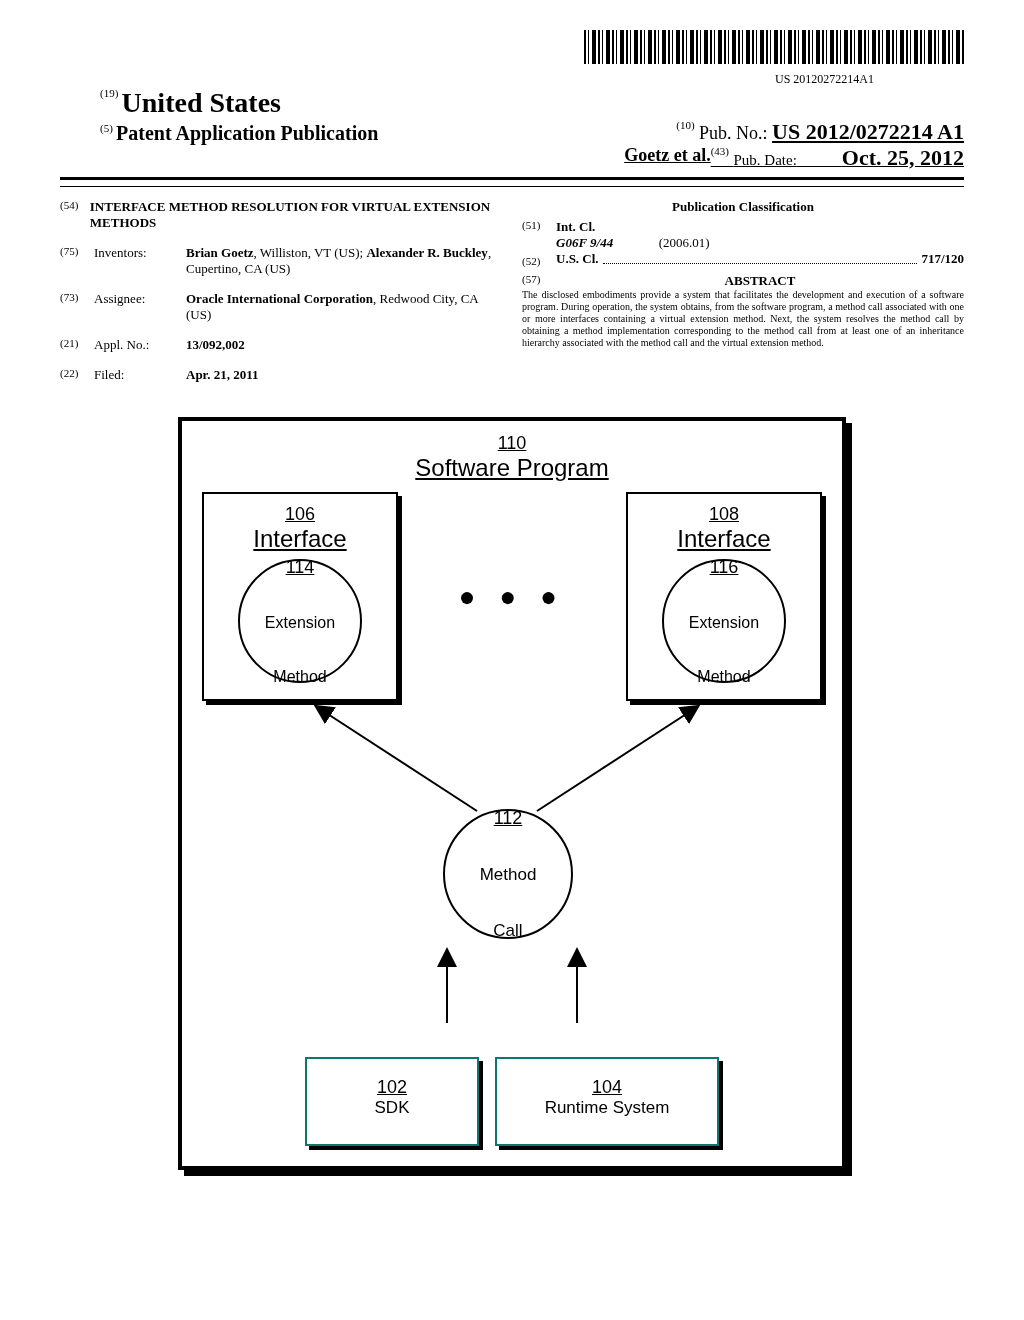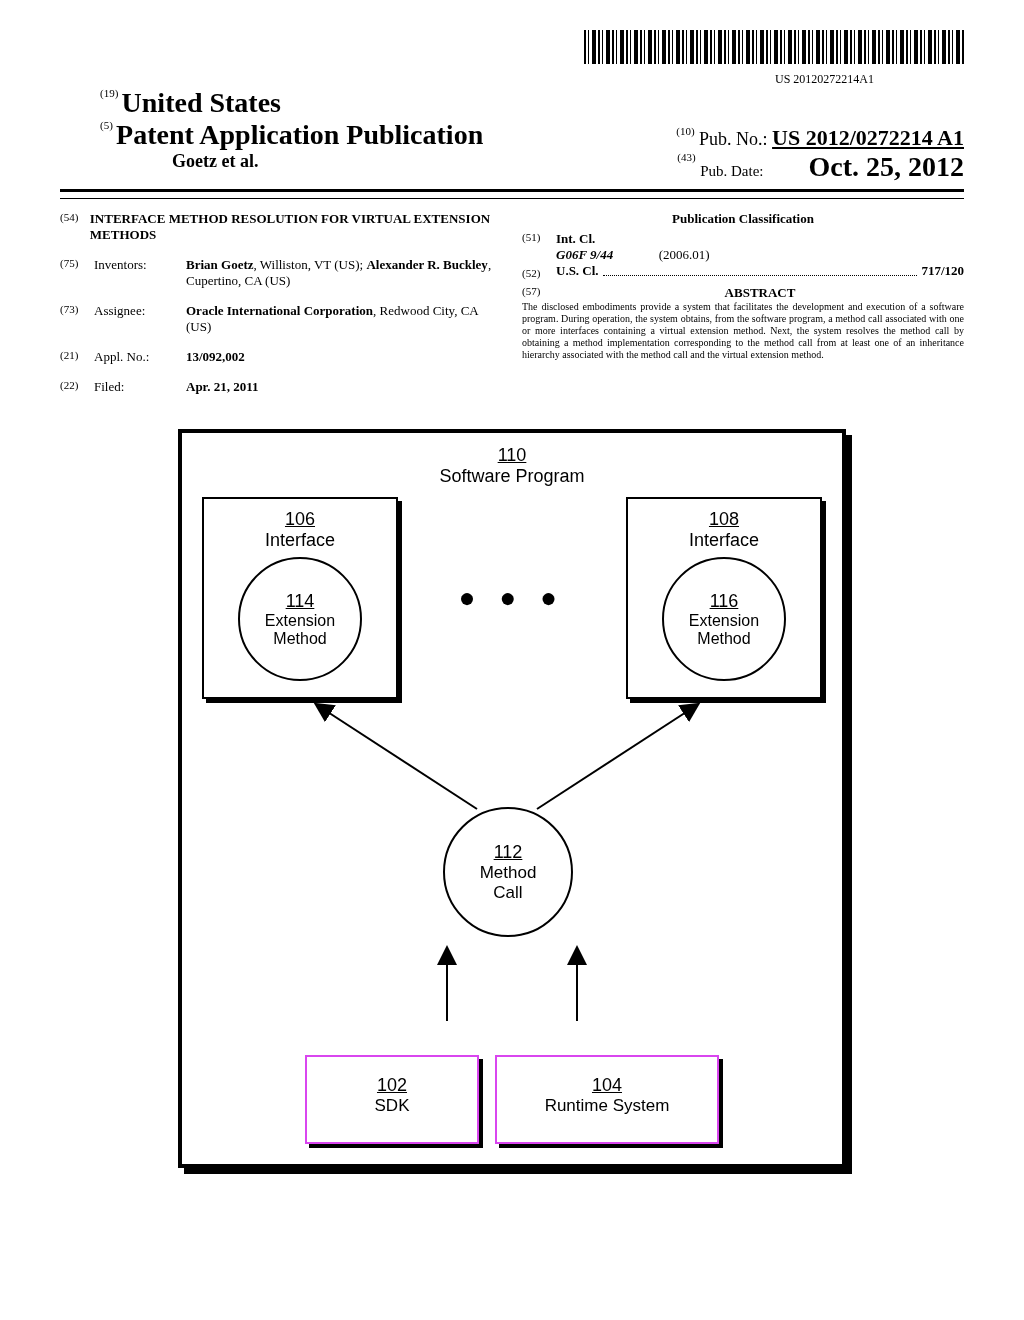--- a/index.html
+++ b/index.html
@@ -36,34 +36,35 @@
   .country {
     font-size: 28px;
     font-weight: bold;
   }
   .pub-title-row {
     display: flex;
     align-items: flex-end;
     justify-content: space-between;
   }
   .pub-title {
-    font-size: 28px;
+    font-size: 20px;
     font-weight: bold;
   }
   .pub-right {
     font-size: 18px;
   }
   .authors-row {
     display: flex;
-    justify-content: space-between;
+    justify-content: flex-end;
     font-size: 18px;
+    text-decoration: underline;
   }
   .authors-left { font-weight: bold; padding-left: 72px; font-size:18px; }
   .pub-date-label { font-size:15px; }
-  .pub-date-value { font-size:28px; font-weight:bold; }
+  .pub-date-value { font-size:22px; font-weight:bold; }
   .field-code { font-size: 11px; vertical-align: top; }
   hr.rule-thick { border: none; border-top: 3px solid #000; margin: 6px 0 6px 0; }
   hr.rule-thin { border: none; border-top: 1px solid #000; margin: 2px 0 12px 0; }
   .biblio {
     display: flex;
     gap: 20px;
   }
   .biblio-col {
     flex: 1;
     font-size: 13px;
@@ -93,21 +94,21 @@
     border: 4px solid #000;
     box-shadow: 6px 6px 0 #000;
     width: 620px;
     padding: 12px 20px 20px 20px;
     font-family: Arial, Helvetica, sans-serif;
     font-size: 17px;
     text-align: center;
     position: relative;
   }
   .fig-ref { text-decoration: underline; font-size: 18px; }
-  .fig-label { font-size: 18px; }
+  .fig-label { font-size: 24px; text-decoration: underline; }
   .iface-row {
     display: flex;
     justify-content: space-between;
     align-items: center;
     margin-top: 10px;
   }
   .iface-box {
     border: 2px solid #000;
     box-shadow: 4px 4px 0 #000;
     width: 180px;
@@ -115,37 +116,38 @@
     position: relative;
   }
   .circle {
     border: 2px solid #000;
     border-radius: 50%;
     display: flex;
     flex-direction: column;
     justify-content: center;
     align-items: center;
     background: white;
+    gap: 36px;
   }
   .ext-circle { width: 120px; height: 120px; margin: 6px auto 0 auto; font-size:16px; }
   .method-circle { width: 126px; height: 126px; margin: 0 auto; font-size:17px; }
   .dots { font-size: 28px; letter-spacing: 8px; }
   .svg-overlay {
     position: absolute;
     top: 0; left: 0;
     pointer-events: none;
   }
   .bottom-row {
     display: flex;
     justify-content: center;
     gap: 0;
     margin-top: 26px;
   }
   .bottom-box {
-    border: 2px solid #d946ef;
+    border: 2px solid #0f766e;
     box-shadow: 4px 4px 0 #000;
     padding: 18px 10px 26px 10px;
     font-size: 17px;
   }
   .bottom-box.left { width: 150px; margin-right: 16px;}
   .bottom-box.right { width: 200px; }
   .mid-section { position: relative; height: 330px; }
 </style>
 </head>
 <body>

